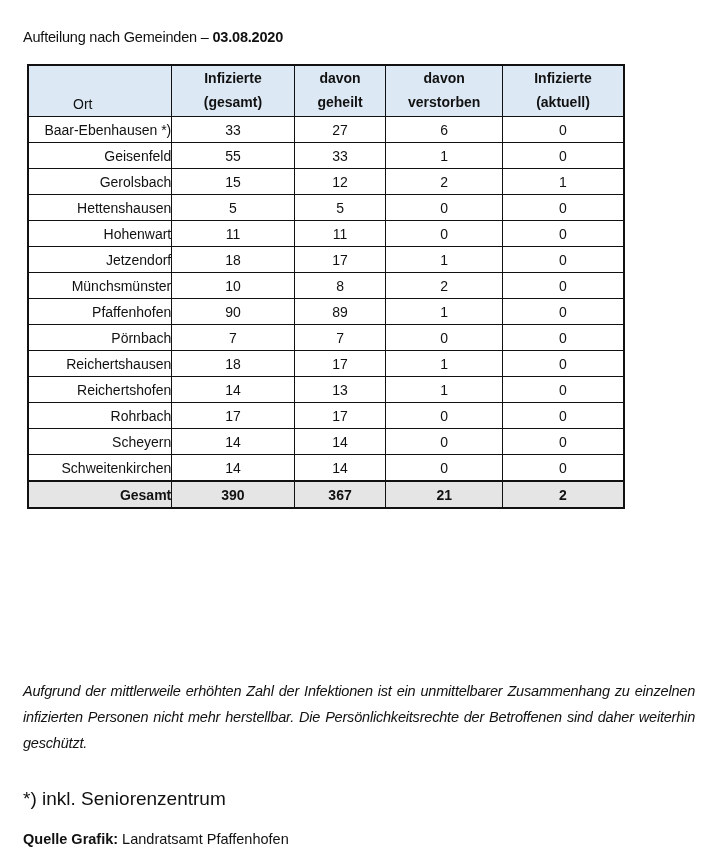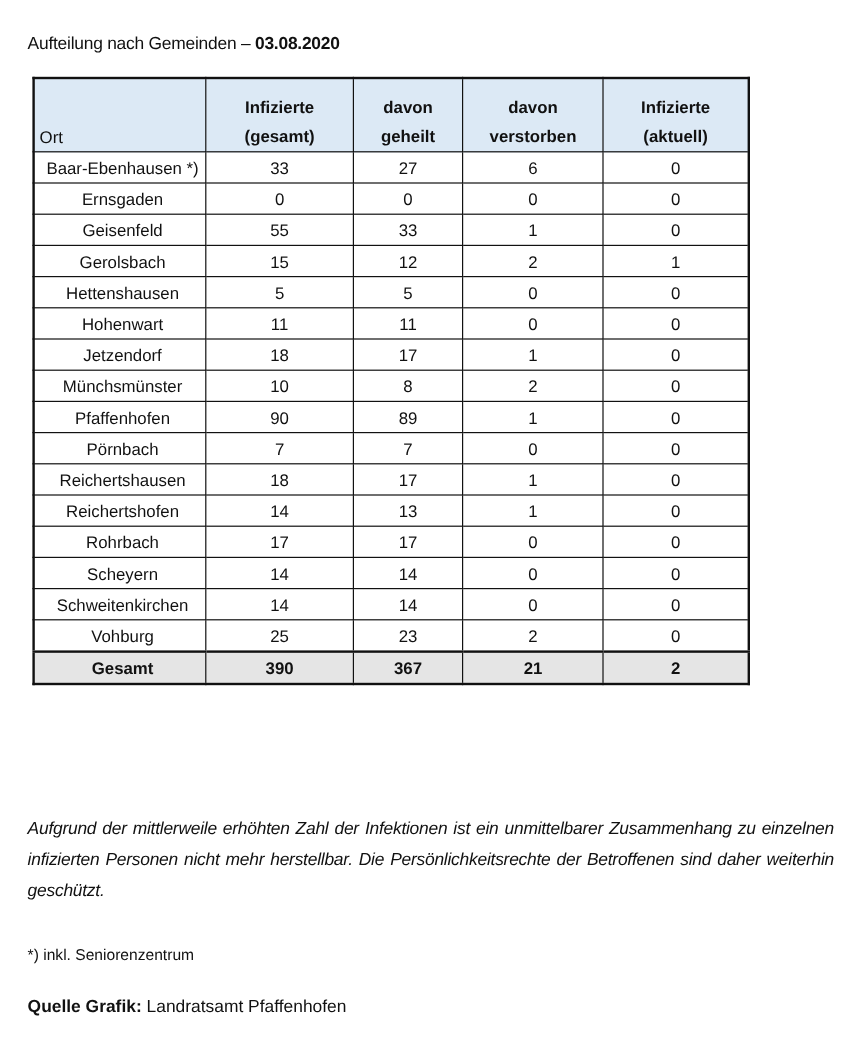--- a/index.html
+++ b/index.html
@@ -4,29 +4,29 @@
 <style>
   html, body { margin: 0; padding: 0; background: #ffffff; }
   body { width: 720px; height: 868px; position: relative; font-family: "Liberation Sans", sans-serif; color: #111; overflow: hidden; }
   .title { position: absolute; left: 23px; top: 29px; font-size: 14.5px; letter-spacing: -0.2px; }
   .title b { font-weight: bold; }
   table.data { position: absolute; left: 27px; top: 64px; border-collapse: collapse; width: 598px; font-size: 14px; }
   table.data td, table.data th { border: 1px solid #111; padding: 0; }
   table.data { border: 2px solid #111; }
   col.c0 { width: 144px; } col.c1 { width: 123px; } col.c2 { width: 92px; } col.c3 { width: 117px; } col.c4 { width: 122px; }
   thead th { background: #dce9f5; font-weight: bold; height: 50px; vertical-align: top; text-align: center; border-left: 2px solid #111; border-right: 2px solid #111; border-bottom: 2px solid #111; }
-  thead th .l1 { display: block; margin-top: 12px; line-height: 22px; }
+  thead th .l1 { display: block; margin-top: 1px; line-height: 22px; }
   thead th .l2 { display: block; line-height: 26px; }
   thead th.ort { text-align: left; font-weight: normal; vertical-align: bottom; padding-left: 4px; }
-  thead th.ort span { display: block; line-height: 24px; }
+  thead th.ort span { display: block; line-height: 24px; margin-left: 40px; }
   tbody td { height: 25px; text-align: center; border-left: 2px solid #111; border-right: 2px solid #111; }
-  tbody td.name { text-align: center; padding-left: 4px; }
+  tbody td.name { text-align: right; padding-left: 4px; }
   tbody tr.total td { background: #e5e5e5; font-weight: bold; border-top: 2px solid #111; height: 25px; }
   .note { position: absolute; left: 23px; top: 678px; width: 672px; font-style: italic; font-size: 14.5px; line-height: 26px; text-align: justify; letter-spacing: -0.2px; }
-  .footnote { position: absolute; left: 23px; top: 788px; font-size: 13px; }
+  .footnote { position: absolute; left: 23px; top: 788px; font-size: 19px; }
   .source { position: absolute; left: 23px; top: 831px; font-size: 14.5px; }
   .source b { font-weight: bold; }
 </style>
 </head>
 <body>
 
 <div class="title"><span>Aufteilung nach Gemeinden – </span><b>03.08.2020</b></div>
 
 <table class="data">
   <colgroup>
@@ -58,27 +58,20 @@
           <span class="l2">(aktuell)</span>
         </th>
     </tr>
   </thead>
   <tbody id="tbody">
       <tr>
         <td class="name">Baar-Ebenhausen *)</td>
         <td>33</td>
         <td>27</td>
         <td>6</td>
-        <td>0</td>
-      </tr>
-      <tr>
-        <td class="name">Ernsgaden</td>
-        <td>0</td>
-        <td>0</td>
-        <td>0</td>
         <td>0</td>
       </tr>
       <tr>
         <td class="name">Geisenfeld</td>
         <td>55</td>
         <td>33</td>
         <td>1</td>
         <td>0</td>
       </tr>
       <tr>
@@ -158,27 +151,20 @@
         <td>0</td>
         <td>0</td>
       </tr>
       <tr>
         <td class="name">Schweitenkirchen</td>
         <td>14</td>
         <td>14</td>
         <td>0</td>
         <td>0</td>
       </tr>
-      <tr>
-        <td class="name">Vohburg</td>
-        <td>25</td>
-        <td>23</td>
-        <td>2</td>
-        <td>0</td>
-      </tr>
       <tr class="total">
         <td class="name">Gesamt</td>
         <td>390</td>
         <td>367</td>
         <td>21</td>
         <td>2</td>
       </tr>
     </tbody>
 </table>
 

